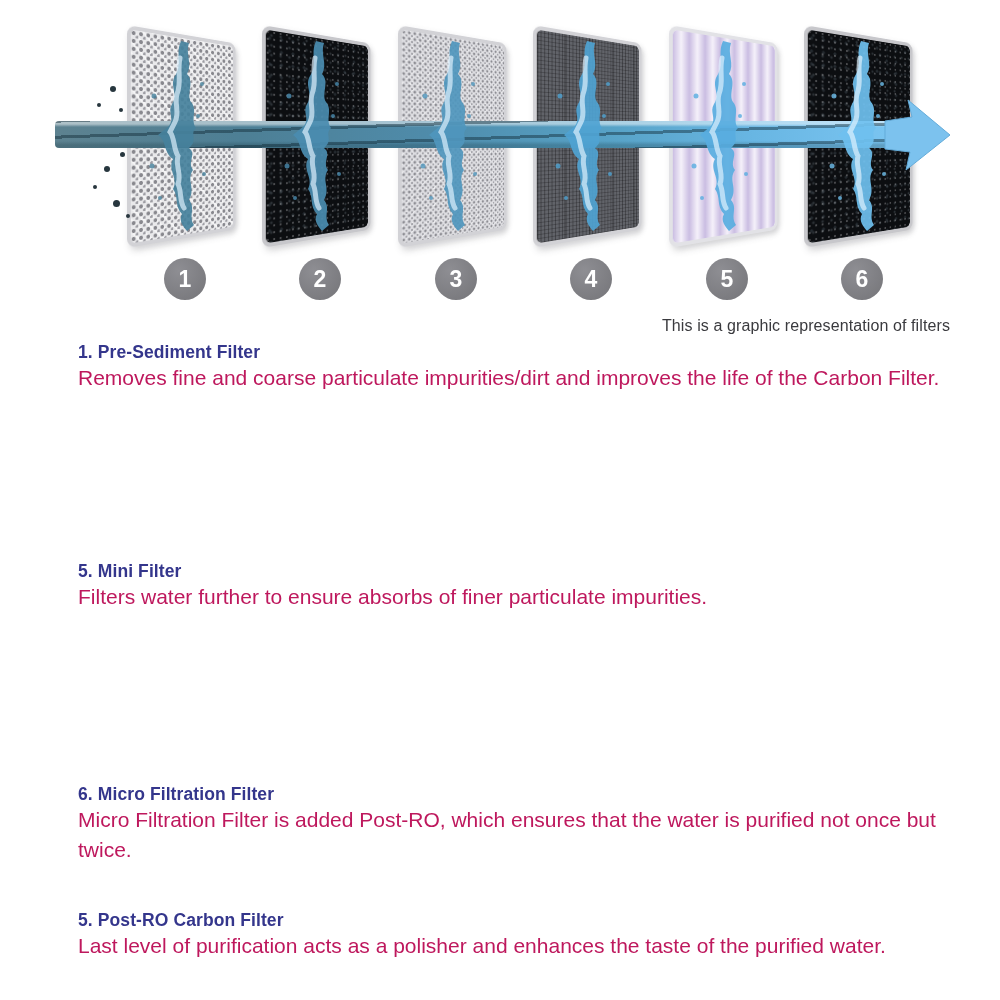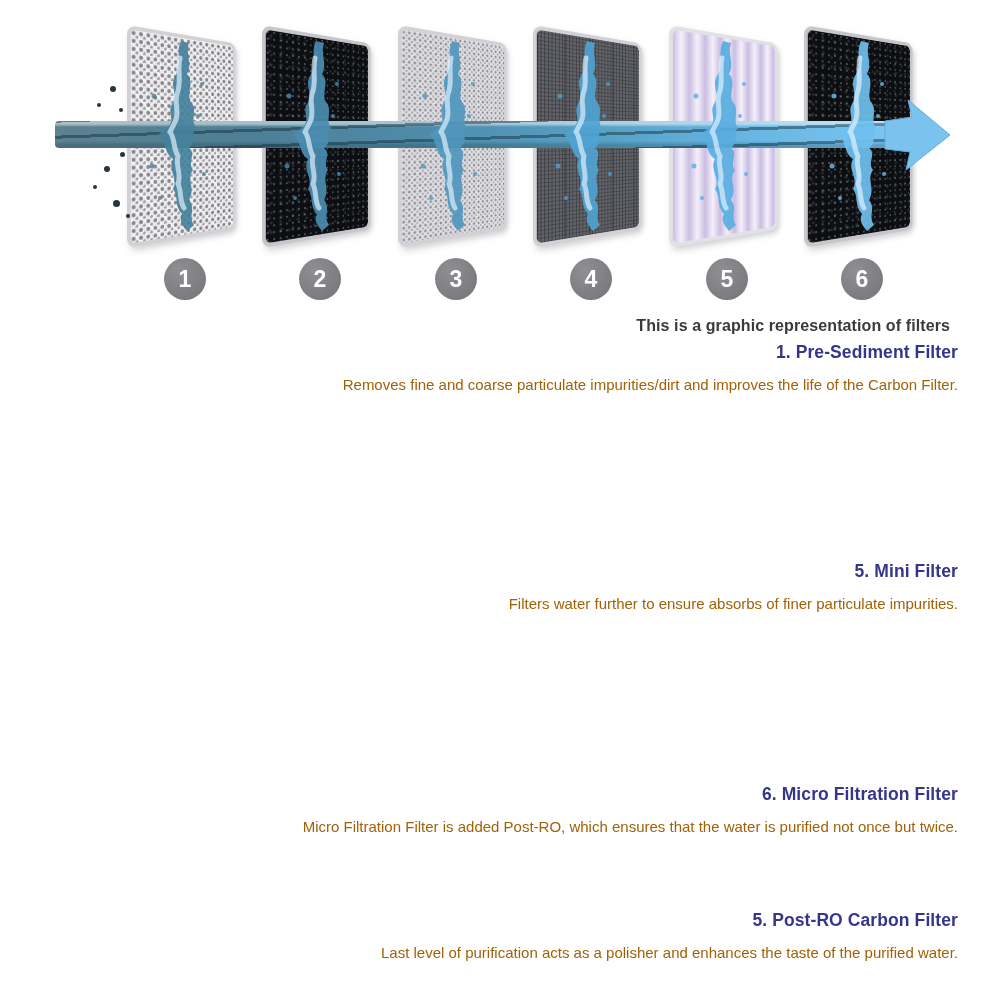--- a/index.html
+++ b/index.html
@@ -71,26 +71,26 @@
   
   .stage-circle{
     position:absolute;top:258px;width:42px;height:42px;border-radius:50%;
     background:radial-gradient(circle at 35% 30%, #8e8e93, #747478);
     color:#fff;font-size:23px;font-weight:bold;
     display:flex;align-items:center;justify-content:center;z-index:4;
   }
   
   .caption{
     position:absolute;top:317px;right:50px;
-    font-size:16px;font-weight:700;color:#3a3a3e;letter-spacing:.1px;
+    font-size:16px;font-weight:400;color:#3a3a3e;letter-spacing:.1px;
   }
   
-  .section{position:absolute;left:78px;width:880px;text-align:right;}
+  .section{position:absolute;left:78px;width:880px;}
   .heading{font-size:17.5px;font-weight:bold;color:#34368c;letter-spacing:.1px;}
-  .body-text{margin-top:7px;font-size:15px;line-height:30px;color:#a16207;}
+  .body-text{font-size:21px;line-height:30px;color:#be185d;}
 </style>
 </head>
 <body>
 
 <div class="screen">
 
   <div class="panel tex-coarse" style="left:127px"></div>
   <div class="panel tex-carbon" style="left:262px"></div>
   <div class="panel tex-fine" style="left:398px"></div>
   <div class="panel tex-grid" style="left:533px"></div>

